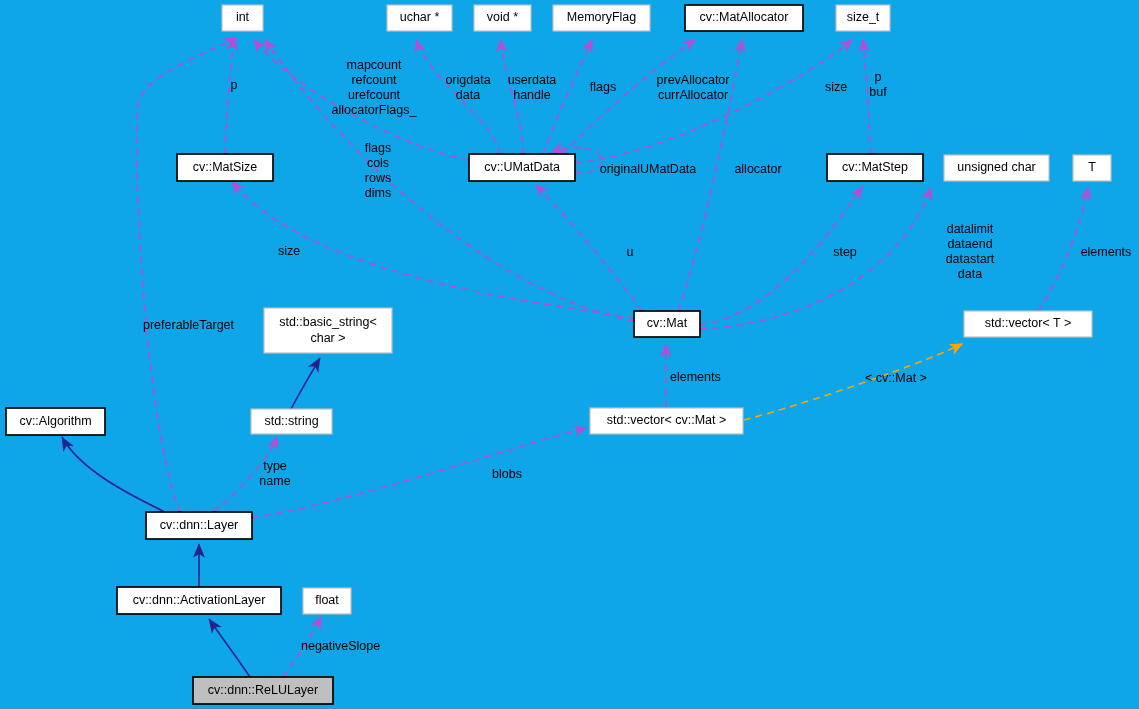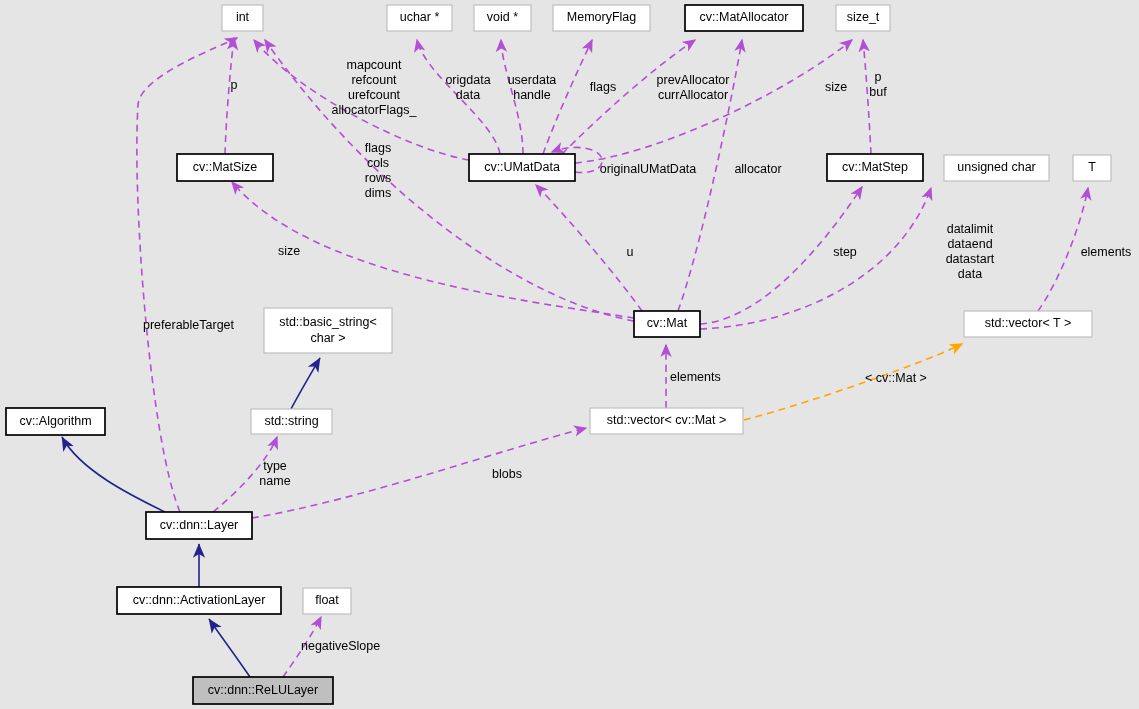--- a/index.html
+++ b/index.html
@@ -1,17 +1,17 @@
 <!DOCTYPE html>
 <html><head>
 <meta charset="utf-8">
 <style>
   html,body{margin:0;padding:0;background:#ffffff;}
   body{font-family:"Liberation Sans",sans-serif;}
-  #stage{position:relative;width:1139px;height:709px;background:#e5e5e5;overflow:hidden;}
+  #stage{position:relative;width:1139px;height:709px;background:#0ea5e9;overflow:hidden;}
   svg{display:block;}
   .edge{fill:none;stroke-width:1.6;stroke-dasharray:7,5;}
   .edge-assoc{stroke:#b34fd4;}
   .edge-tmpl{stroke:#ffa500;}
   .edge-inherit{fill:none;stroke:#23238e;stroke-width:1.6;stroke-dasharray:none;}
   .nodebox{fill:#ffffff;}
   .nb-strong{stroke:#000000;stroke-width:1.7;}
   .nb-weak{stroke:#bfbfbf;stroke-width:1.2;}
   .nb-sel{fill:#bfbfbf;stroke:#000000;stroke-width:1.7;}
   .nodelabel{font-family:"Liberation Sans",sans-serif;font-size:12.5px;fill:#000;text-anchor:middle;dominant-baseline:middle;}

